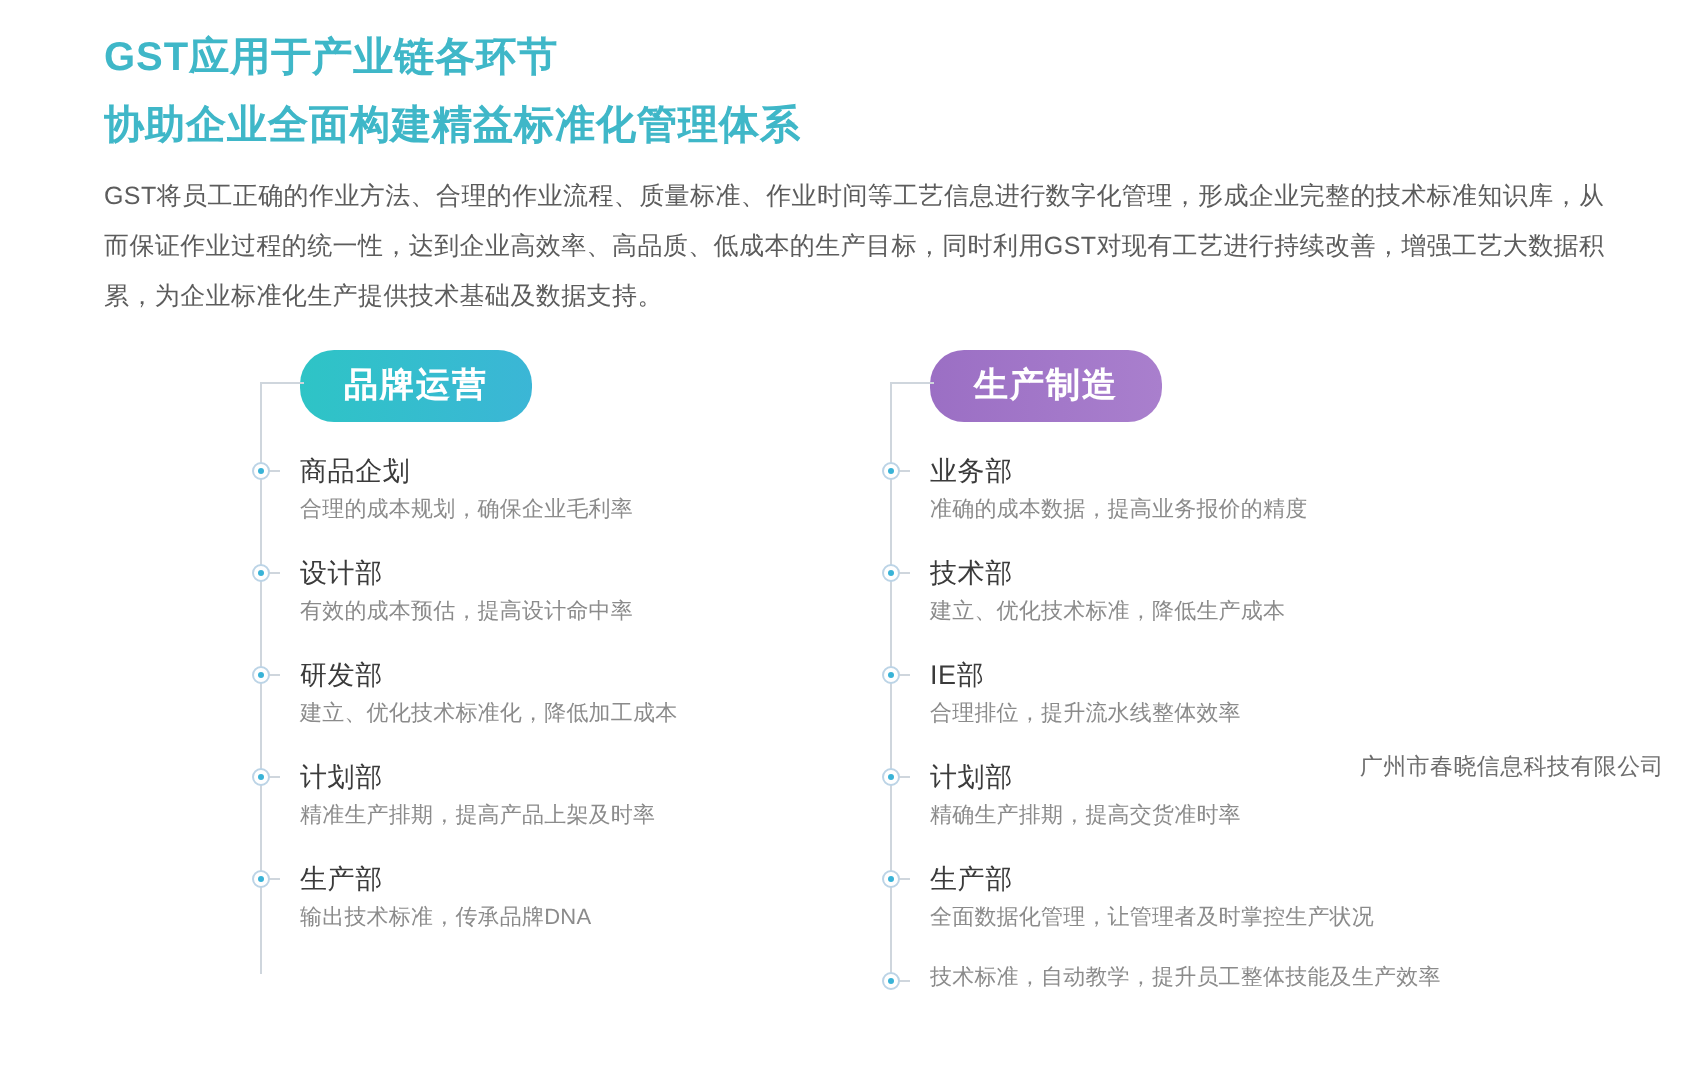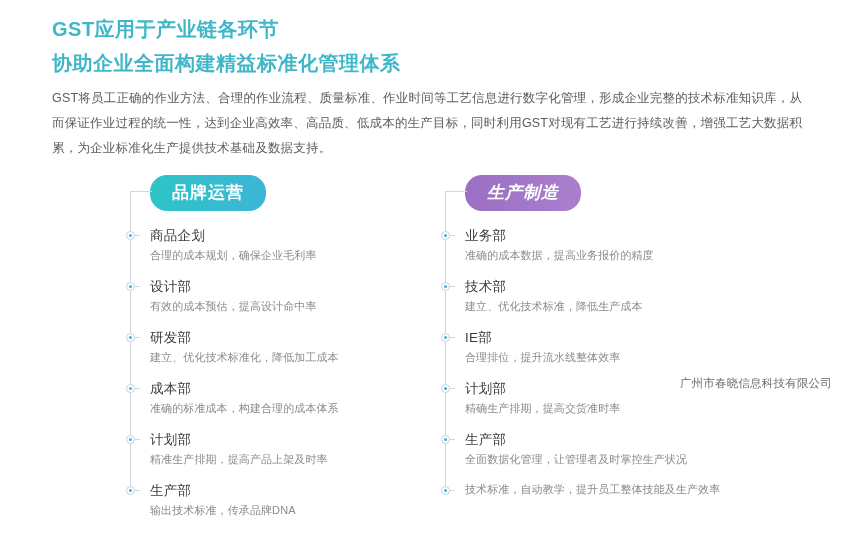--- a/index.html
+++ b/index.html
@@ -76,21 +76,20 @@
     font-size: 17px;
     font-weight: bold;
     letter-spacing: 1px;
     margin-left: 30px;
   }
   .badge-teal {
     background: linear-gradient(to right, #2ec4c6, #3bb6d6);
   }
   .badge-purple {
     background: linear-gradient(to right, #9b6fc4, #a97fcd);
-    font-style: italic;
   }
 
   
   .spine {
     position: absolute;
     top: 16px;
     left: 10px;
     width: 1px;
     height: 296px;
     background: #cfd6dd;
@@ -200,26 +199,20 @@
         </li>
         <li class="item">
           <span class="connector"></span>
           <span class="bullet"></span>
           <p class="item-title">研发部</p>
           <p class="item-desc">建立、优化技术标准化，降低加工成本</p>
         </li>
         <li class="item">
           <span class="connector"></span>
           <span class="bullet"></span>
-          <p class="item-title">成本部</p>
-          <p class="item-desc">准确的标准成本，构建合理的成本体系</p>
-        </li>
-        <li class="item">
-          <span class="connector"></span>
-          <span class="bullet"></span>
           <p class="item-title">计划部</p>
           <p class="item-desc">精准生产排期，提高产品上架及时率</p>
         </li>
         <li class="item">
           <span class="connector"></span>
           <span class="bullet"></span>
           <p class="item-title">生产部</p>
           <p class="item-desc">输出技术标准，传承品牌DNA</p>
         </li>
 

